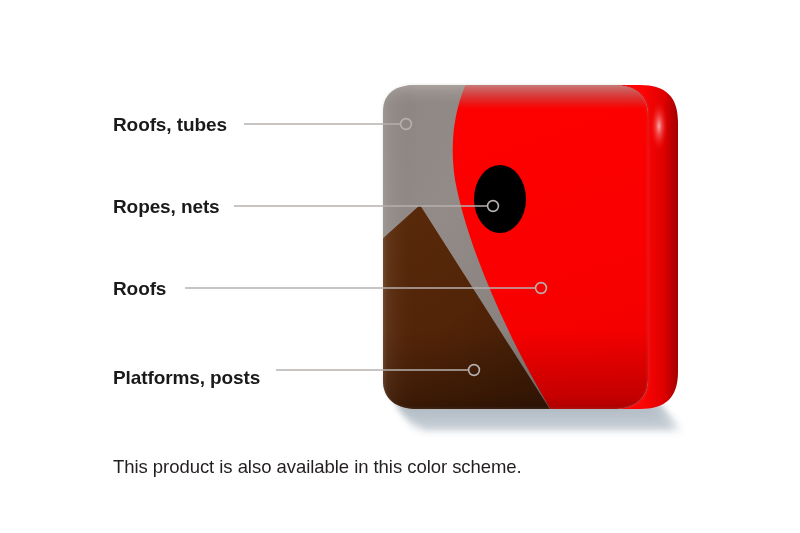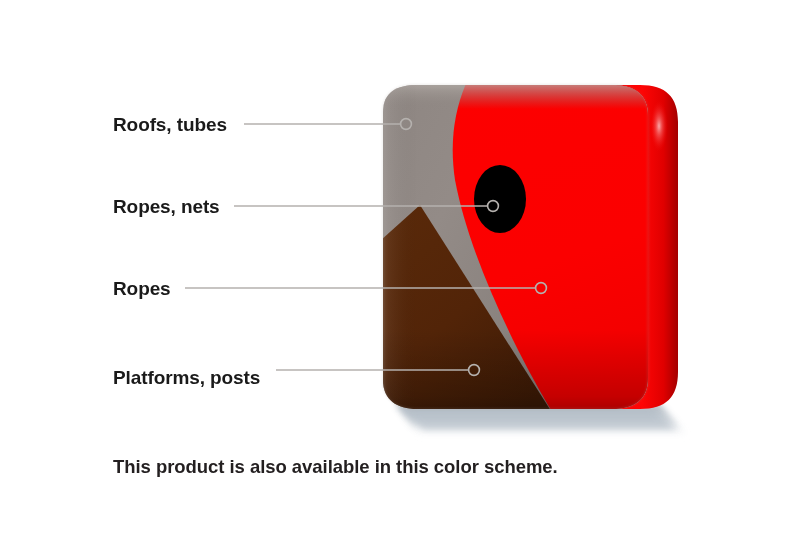--- a/index.html
+++ b/index.html
@@ -33,21 +33,21 @@
     white-space: nowrap;
     letter-spacing: -0.1px;
   }
 
   
   #caption {
     position: absolute;
     left: 113px;
     top: 455px;
     font-family: "Liberation Sans", sans-serif;
-    font-weight: bold;
+    font-weight: normal;
     font-size: 18.5px;
     line-height: 24px;
     color: #231f20;
     white-space: nowrap;
     letter-spacing: -0.05px;
   }
 
   
   #artwork {
     position: absolute;
@@ -211,19 +211,19 @@
         <circle cx="541" cy="288" r="5.4" fill="none" stroke="#b5b1ae" stroke-width="1.6"></circle>
         <line x1="276" y1="370" x2="468" y2="370" stroke="#b5b1ae" stroke-width="1.6"></line>
         <circle cx="474" cy="370" r="5.4" fill="none" stroke="#b5b1ae" stroke-width="1.6"></circle>
       </g>
   </svg>
 
   <div class="callout-label" id="label-0" style="left: 113px; top: 115px;">Roofs, tubes</div>
 
   <div class="callout-label" id="label-1" style="left: 113px; top: 197px;">Ropes, nets</div>
 
-  <div class="callout-label" id="label-2" style="left: 113px; top: 279px;">Ropes</div>
+  <div class="callout-label" id="label-2" style="left: 113px; top: 279px;">Roofs</div>
 
   <div class="callout-label" id="label-3" style="left: 113px; top: 368px;">Platforms, posts</div>
 
   <div id="caption">This product is also available in this color scheme.</div>
 
 </div>
 
 </body></html>

